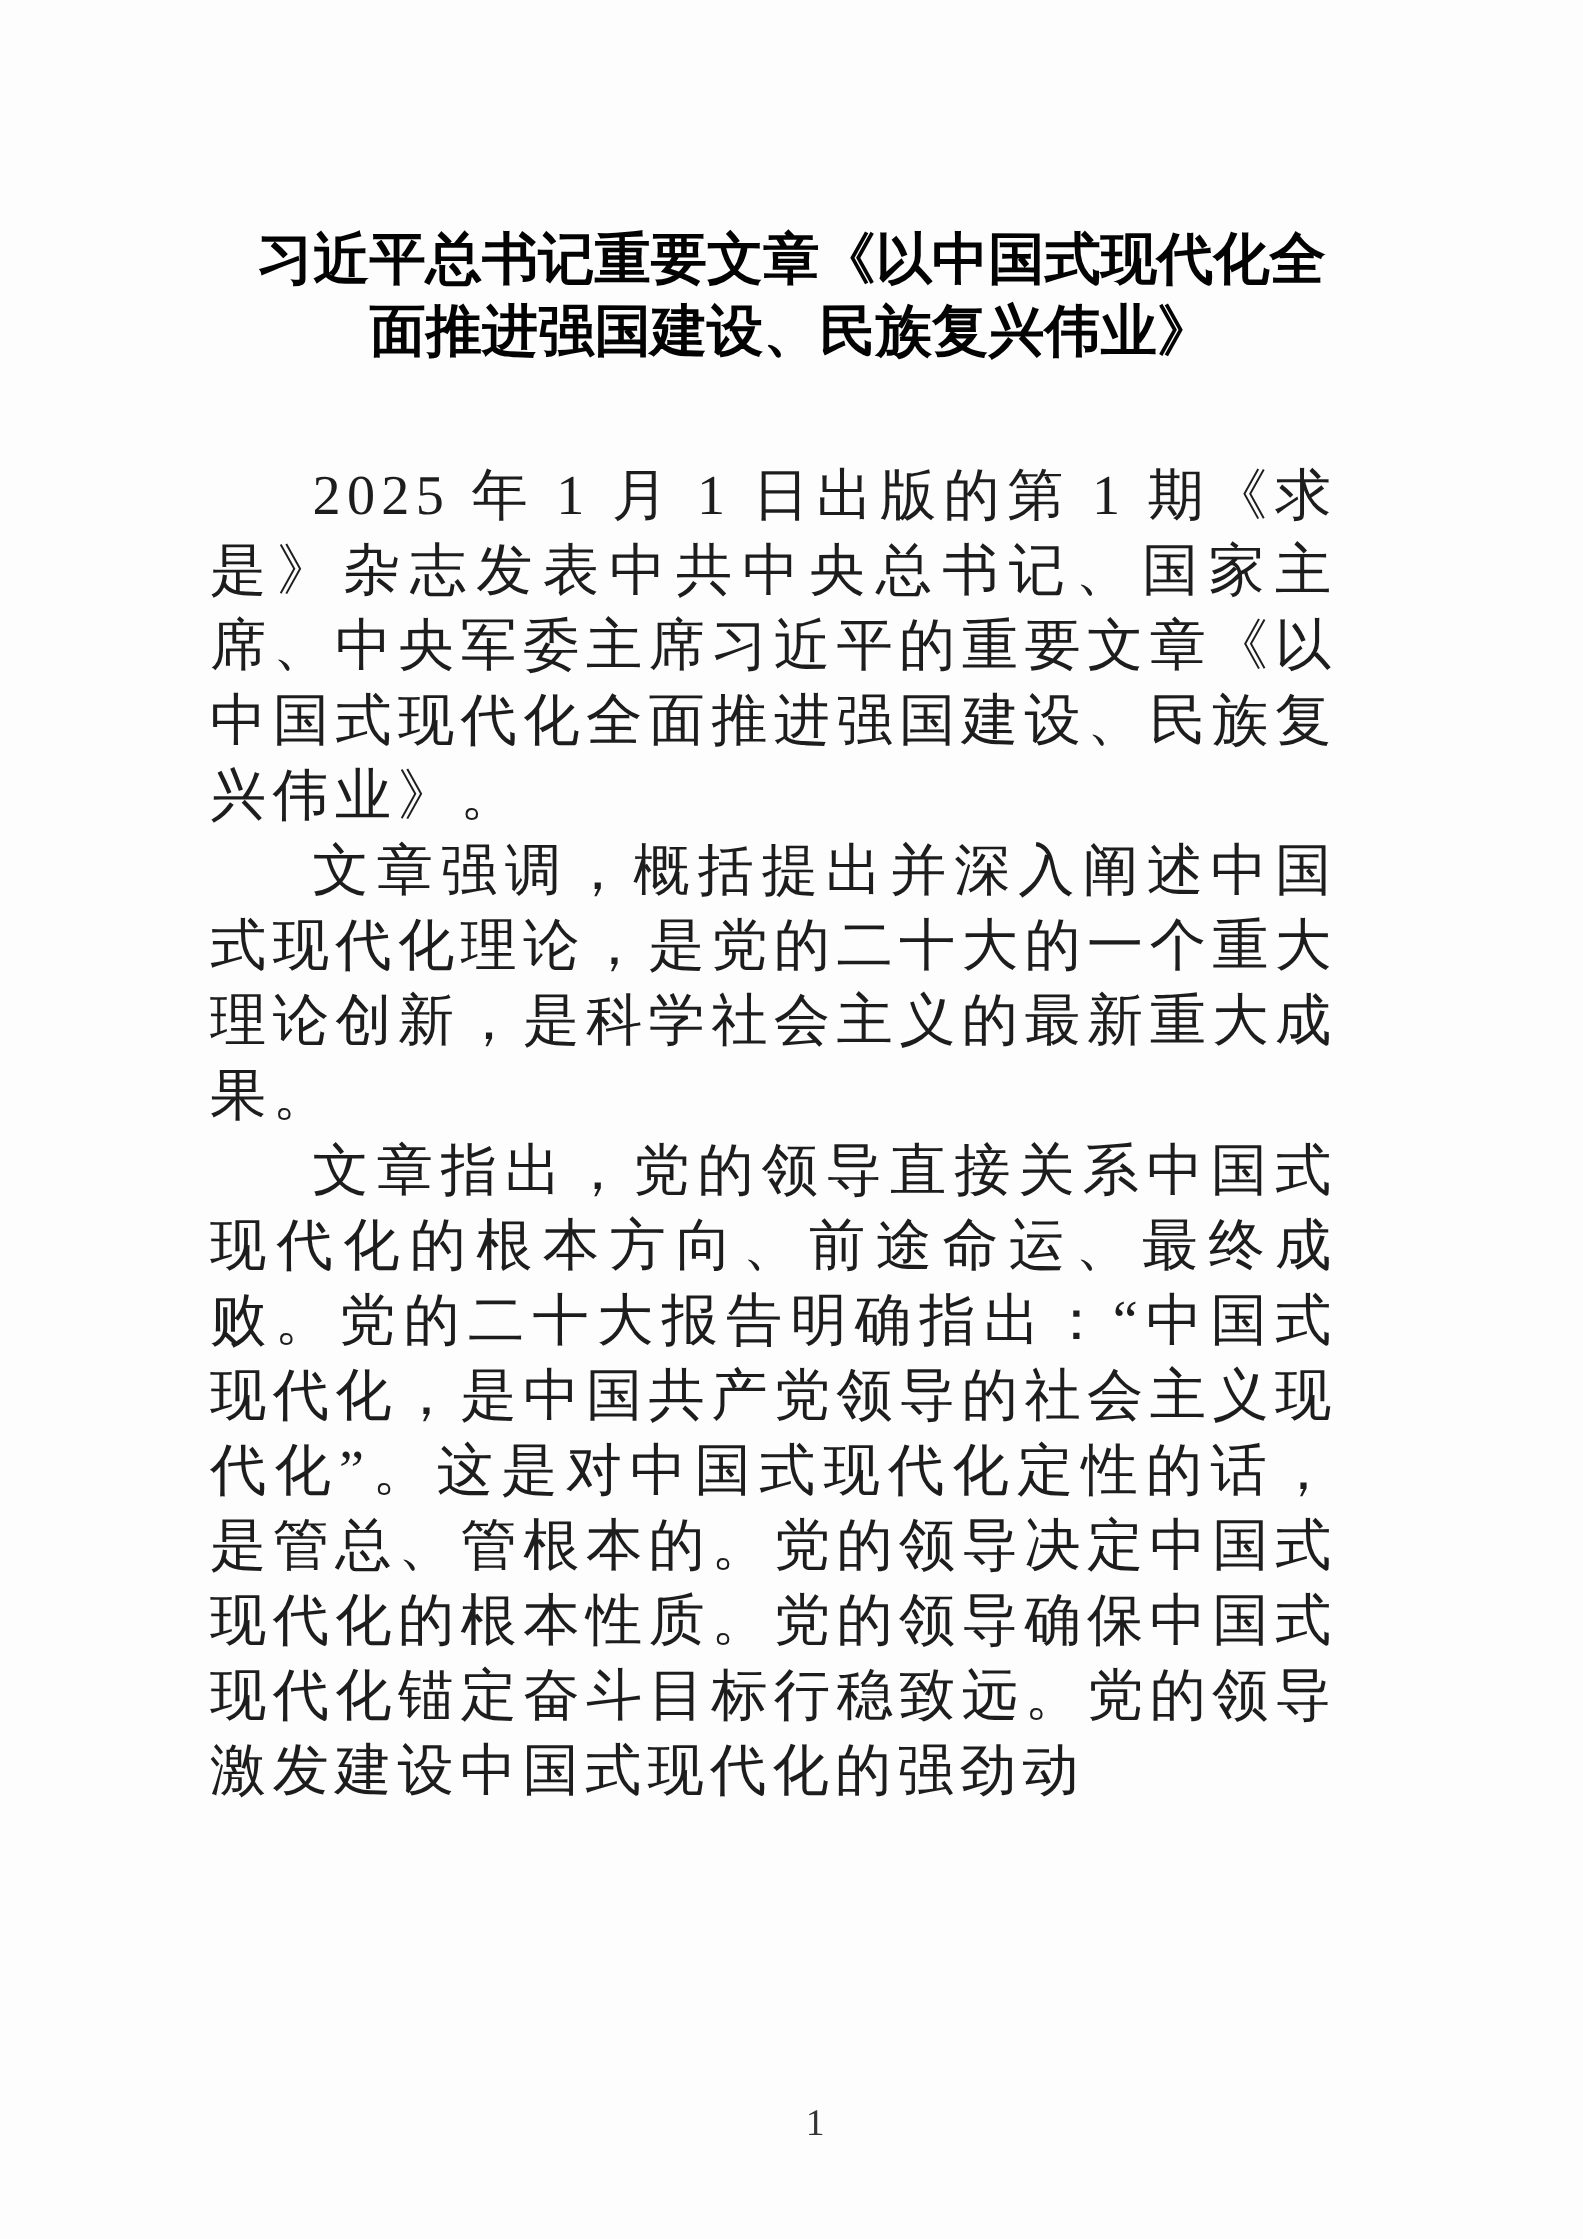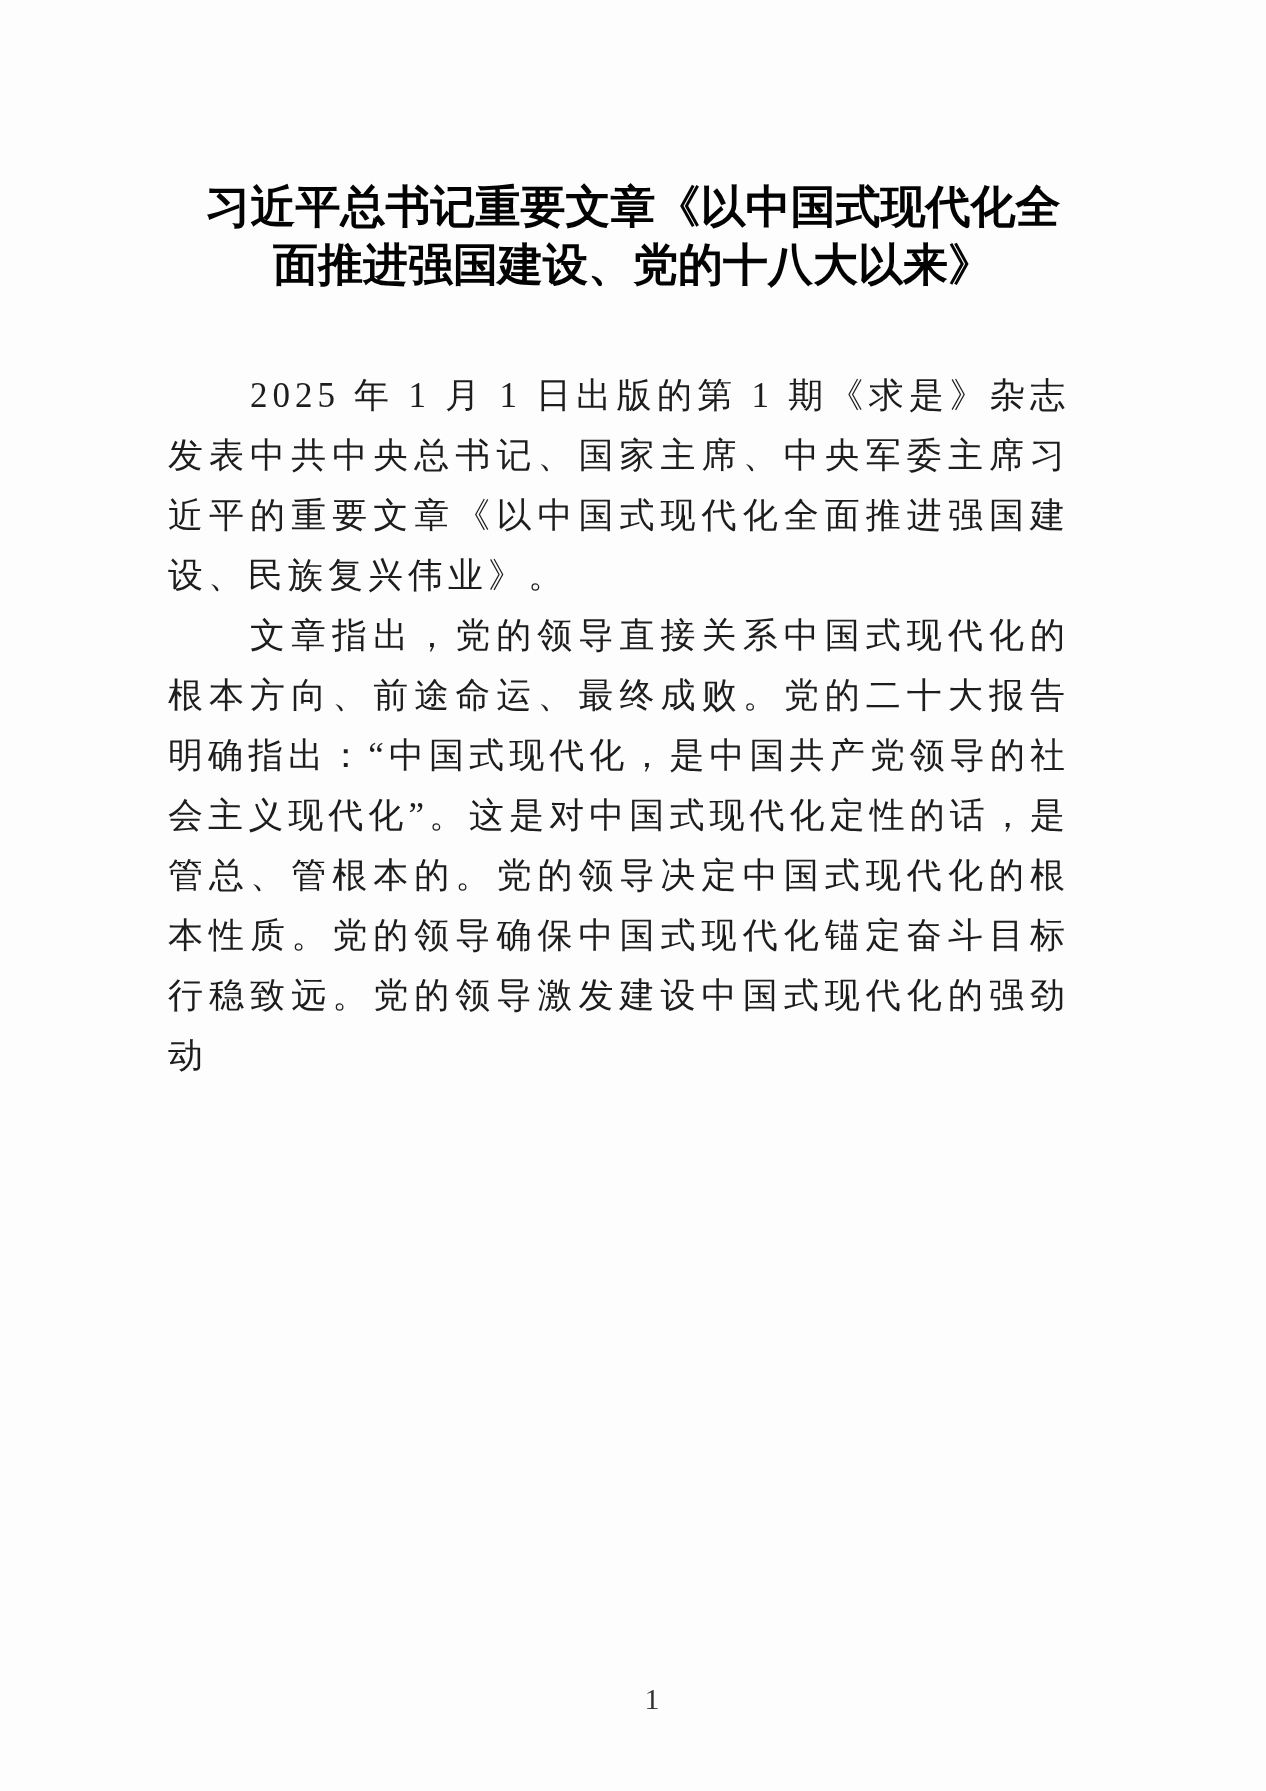--- a/index.html
+++ b/index.html
@@ -32,21 +32,21 @@
   }
   .doc-title .title-line {
     display: block;
   }
   .content {
     margin: 72px 196px 0 168px;
     color: #1d1d1d;
   }
   .para {
     margin: 0;
-    font-size: 35px;
+    font-size: 45px;
     line-height: 60px;
     letter-spacing: 5px;
     text-indent: 82px;
     text-align: justify;
     text-justify: inter-character;
     text-align-last: left;
     font-family: "Liberation Serif", serif;
   }
   .footer {
     position: absolute;
@@ -62,25 +62,26 @@
     font-family: "Liberation Serif", serif;
   }
 </style>
 </head>
 <body>
 
 <div class="page">
 
   <h1 class="doc-title">
     <span class="title-line">习近平总书记重要文章《以中国式现代化全</span>
-    <span class="title-line">面推进强国建设、党的十八大以来》</span>
+    <span class="title-line">面推进强国建设、民族复兴伟业》</span>
   </h1>
 
   <div class="content">
     <p class="para">2025 年 1 月 1 日出版的第 1 期《求是》杂志发表中共中央总书记、国家主席、中央军委主席习近平的重要文章《以中国式现代化全面推进强国建设、民族复兴伟业》。</p>
+    <p class="para">文章强调，概括提出并深入阐述中国式现代化理论，是党的二十大的一个重大理论创新，是科学社会主义的最新重大成果。</p>
     <p class="para">文章指出，党的领导直接关系中国式现代化的根本方向、前途命运、最终成败。党的二十大报告明确指出：“中国式现代化，是中国共产党领导的社会主义现代化”。这是对中国式现代化定性的话，是管总、管根本的。党的领导决定中国式现代化的根本性质。党的领导确保中国式现代化锚定奋斗目标行稳致远。党的领导激发建设中国式现代化的强劲动</p>
   </div>
 
   <div class="footer">
     <span>1</span>
   </div>
 
 </div>
 
 </body></html>

